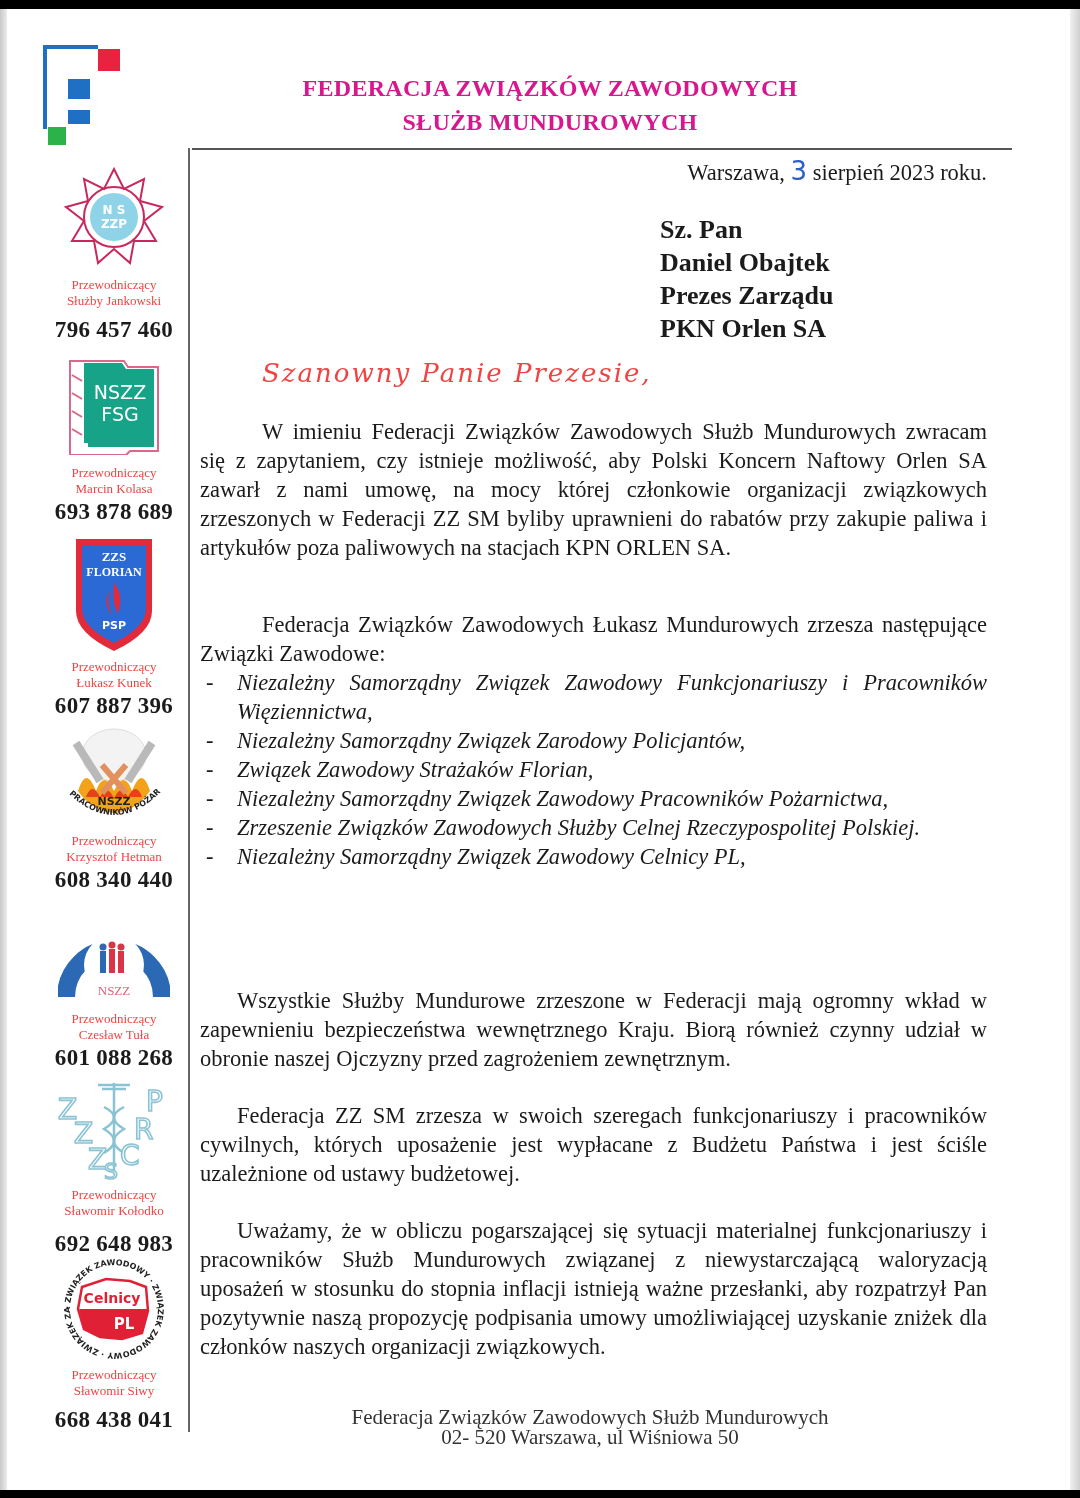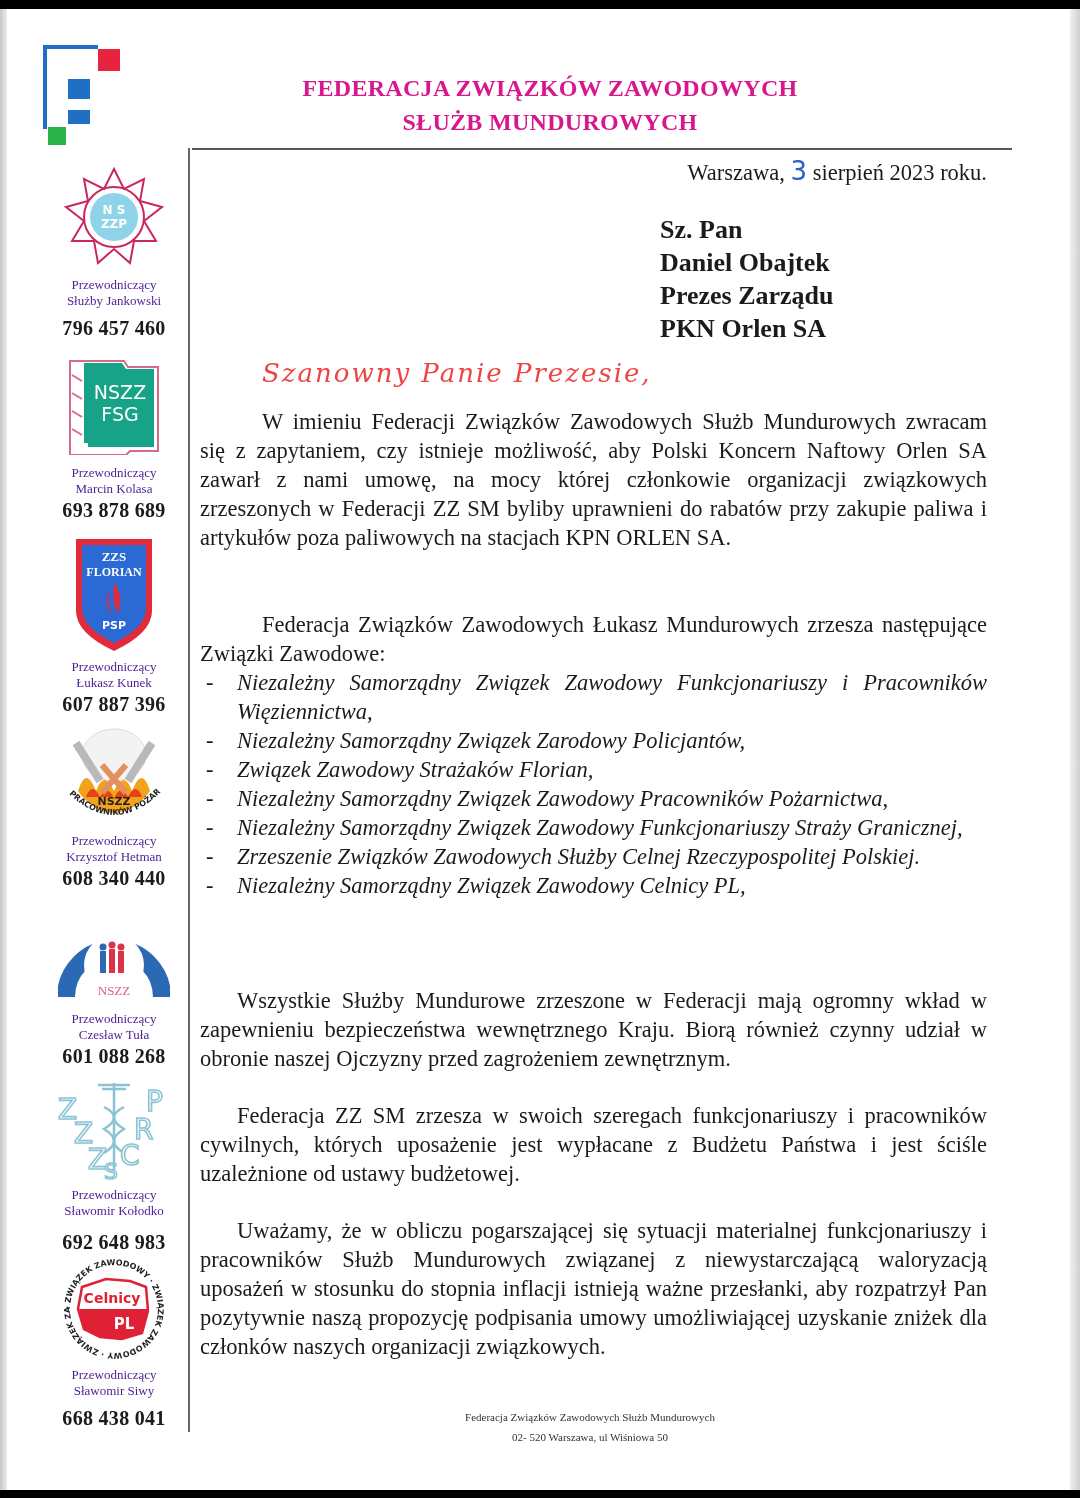--- a/index.html
+++ b/index.html
@@ -25,39 +25,39 @@
       color: #d8168d; font-weight: bold; font-size: 24px; line-height: 34px; letter-spacing: 0.3px;
       font-family: "Liberation Serif", serif;
     }
 
     .hrule { position: absolute; left: 192px; top: 139px; width: 820px; height: 2px; background: #555; }
     .vrule { position: absolute; left: 188px; top: 139px; width: 2px; height: 1284px; background: #666; }
 
     
     .sidebar { position: absolute; left: 40px; top: 150px; width: 148px; }
     .member { position: absolute; left: 0; width: 148px; text-align: center; }
-    .member .role, .member .name { font-size: 13px; line-height: 16px; color: #4c1d95; display: block; text-align: center; }
-    .member .phone { font-size: 20px; font-weight: bold; color: #1b1b1b; display: block; margin-top: 8px; letter-spacing: 0.3px; }
+    .member .role, .member .name { font-size: 13px; line-height: 16px; color: #ef4444; display: block; text-align: center; }
+    .member .phone { font-size: 23px; font-weight: bold; color: #1b1b1b; display: block; margin-top: 8px; letter-spacing: 0.3px; }
     .emblem { margin: 0 auto; position: relative; }
 
     
     .content { position: absolute; left: 200px; top: 140px; width: 787px; font-size: 22.5px; line-height: 29px; }
     .date { position: absolute; right: 0; top: 8px; white-space: nowrap; }
     .date .hand { color: #2b5fc7; font-family: "DejaVu Sans", sans-serif; font-size: 26px; }
     .addressee { position: absolute; left: 460px; top: 64px; font-weight: bold; font-size: 26px; line-height: 33px; }
     .salutation {
       position: absolute; left: 62px; top: 210px; color: #ef4444; font-style: italic;
       font-family: "DejaVu Serif", serif; font-size: 26px; letter-spacing: 2px;
     }
     .para { position: absolute; left: 0; width: 787px; text-align: justify; text-align-last: left; }
     .indent { text-indent: 62px; }
     .list { position: absolute; left: 0; width: 787px; list-style: none; font-style: italic; }
     .list li { position: relative; padding-left: 37px; text-align: justify; text-align-last: left; }
     .list li::before { content: "-"; position: absolute; left: 6px; }
-    .footer { position: absolute; left: 190px; top: 1398px; width: 800px; text-align: center; font-size: 11px; line-height: 20px; color: #333; }
+    .footer { position: absolute; left: 190px; top: 1398px; width: 800px; text-align: center; font-size: 21px; line-height: 20px; color: #333; }
   </style>
 </head>
 <body>
 
 <div class="page">
   <div class="edge-left"></div>
   <div class="edge-right"></div>
 
   <div class="logo">
     <div class="frame"></div>
@@ -207,30 +207,29 @@
 
     <div class="addressee">
       <div>Sz. Pan</div>
       <div>Daniel Obajtek</div>
       <div>Prezes Zarządu</div>
       <div>PKN Orlen SA</div>
     </div>
 
     <div class="salutation">Szanowny Panie Prezesie,</div>
 
-    <p class="para indent" style="top:258px;">W imieniu Federacji Związków Zawodowych Służb Mundurowych zwracam się z zapytaniem, czy istnieje możliwość, aby Polski Koncern Naftowy Orlen SA zawarł z nami umowę, na mocy której członkowie organizacji związkowych zrzeszonych w Federacji ZZ SM byliby uprawnieni do rabatów przy zakupie paliwa i artykułów poza paliwowych na stacjach KPN ORLEN SA.</p>
+    <p class="para indent" style="top:268px;">W imieniu Federacji Związków Zawodowych Służb Mundurowych zwracam się z zapytaniem, czy istnieje możliwość, aby Polski Koncern Naftowy Orlen SA zawarł z nami umowę, na mocy której członkowie organizacji związkowych zrzeszonych w Federacji ZZ SM byliby uprawnieni do rabatów przy zakupie paliwa i artykułów poza paliwowych na stacjach KPN ORLEN SA.</p>
 
     <p class="para indent" style="top:461px;">Federacja Związków Zawodowych Łukasz Mundurowych zrzesza następujące Związki Zawodowe:</p>
 
     <ul class="list" style="top:519px;">
       <li>Niezależny Samorządny Związek Zawodowy Funkcjonariuszy i Pracowników Więziennictwa,</li>
       <li>Niezależny Samorządny Związek Zarodowy Policjantów,</li>
       <li>Związek Zawodowy Strażaków Florian,</li>
       <li>Niezależny Samorządny Związek Zawodowy Pracowników Pożarnictwa,</li>
-      <li>Niezależny Samorządny Związek Zawodowy Funkcjonariuszy Straży Granicznej,</li>
       <li>Zrzeszenie Związków Zawodowych Służby Celnej Rzeczypospolitej Polskiej.</li>
       <li>Niezależny Samorządny Związek Zawodowy Celnicy PL,</li>
     </ul>
 
     <p class="para" style="top:837px; text-indent:37px;">Wszystkie Służby Mundurowe zrzeszone w Federacji mają ogromny wkład w zapewnieniu bezpieczeństwa wewnętrznego Kraju. Biorą również czynny udział w obronie naszej Ojczyzny przed zagrożeniem zewnętrznym.</p>
 
     <p class="para" style="top:952px; text-indent:37px;">Federacja ZZ SM zrzesza w swoich szeregach funkcjonariuszy i pracowników cywilnych, których uposażenie jest wypłacane z Budżetu Państwa i jest ściśle uzależnione od ustawy budżetowej.</p>
 
     <p class="para" style="top:1067px; text-indent:37px;">Uważamy, że w obliczu pogarszającej się sytuacji materialnej funkcjonariuszy i pracowników Służb Mundurowych związanej z niewystarczającą waloryzacją uposażeń w stosunku do stopnia inflacji istnieją ważne przesłanki, aby rozpatrzył Pan pozytywnie naszą propozycję podpisania umowy umożliwiającej uzyskanie zniżek dla członków naszych organizacji związkowych.</p>
   </div>

